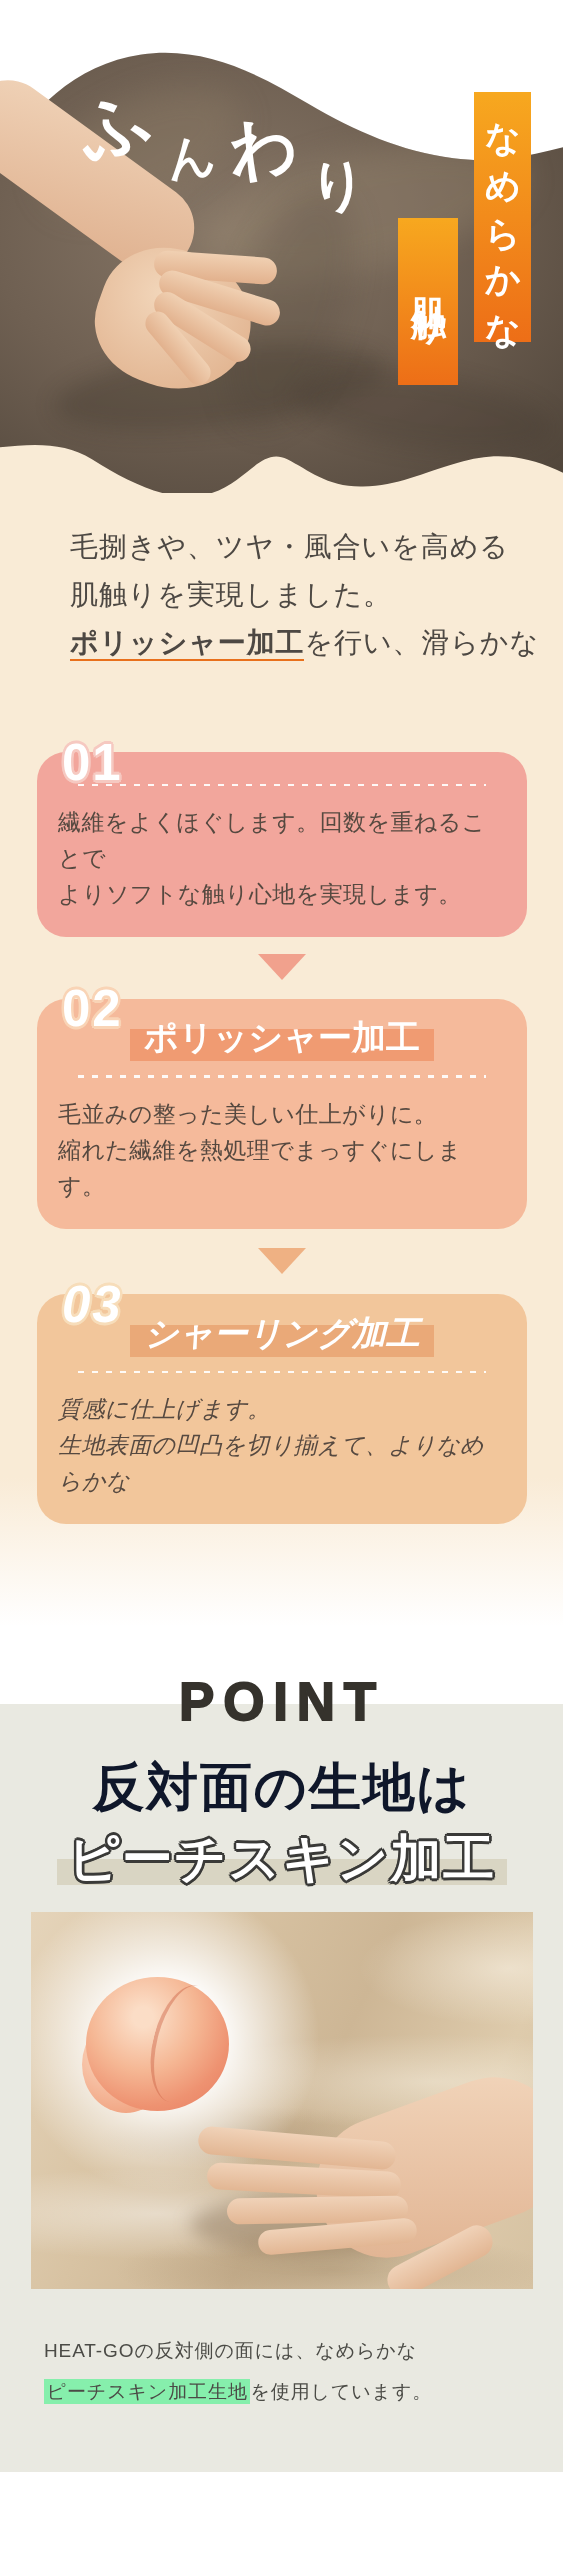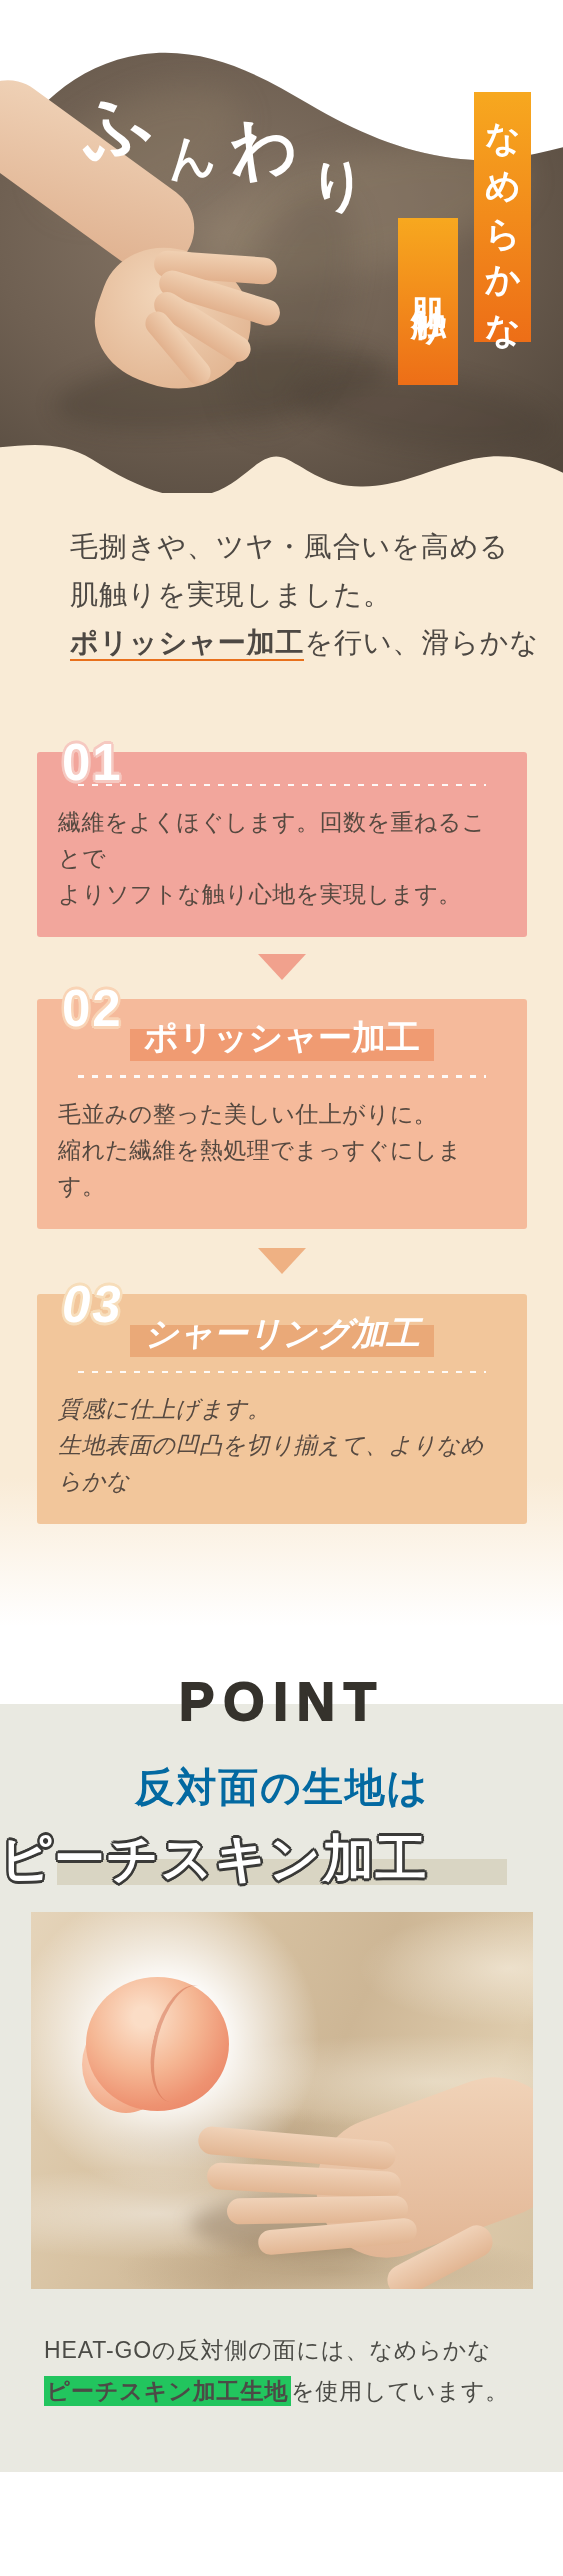--- a/index.html
+++ b/index.html
@@ -36,21 +36,21 @@
   .banner-a { left:474px; top:92px; width:57px; height:250px; }
   .banner-b { left:398px; top:218px; width:60px; height:167px; }
 
   
   .cream { height:1145px; padding-top:30px;
            background:linear-gradient(#F9EBD6 0%, #F9EBD6 86%, #ffffff 99%); }
   .intro { margin-left:70px; font-size:28px; line-height:48px; letter-spacing:0.9px; color:#4D4843; }
   .intro .line { display:block; }
   .em-underline { font-weight:700; border-bottom:2.6px solid #E8701C; padding-bottom:0.9px; }
 
-  .card { position:relative; margin:0 37px; border-radius:3px; padding-top:17.6px; }
+  .card { position:relative; margin:0 37px; border-radius:29px; padding-top:17.6px; }
   .step1 { background:#F2A69C; --band:#EE8173; margin-top:85px; }
   .step2 { background:#F5BA9B; --band:#F09B72; }
   .step3 { background:#F2C69B;font-style:italic; --band:#EAA978; }
   .badge { position:absolute; top:-19.4px; left:25px; font-size:51px; font-weight:800; color:#fff;
            letter-spacing:1.8px; }
   .step1 .badge { text-shadow:2.6px 0 #F6C9C1,-2.6px 0 #F6C9C1,0 2.6px #F6C9C1,0 -2.6px #F6C9C1,
                   1.8px 1.8px #F6C9C1,-1.8px 1.8px #F6C9C1,1.8px -1.8px #F6C9C1,-1.8px -1.8px #F6C9C1; }
   .step2 .badge { text-shadow:2.6px 0 #F9D4B6,-2.6px 0 #F9D4B6,0 2.6px #F9D4B6,0 -2.6px #F9D4B6,
                   1.8px 1.8px #F9D4B6,-1.8px 1.8px #F9D4B6,1.8px -1.8px #F9D4B6,-1.8px -1.8px #F9D4B6; }
   .step3 .badge { text-shadow:2.6px 0 #F7DDBA,-2.6px 0 #F7DDBA,0 2.6px #F7DDBA,0 -2.6px #F7DDBA,
@@ -67,23 +67,23 @@
   .tri { width:0; height:0; border-left:24px solid transparent; border-right:24px solid transparent; }
   .tri1 { border-top:26.4px solid #F1A18D; margin:17.6px auto 18.5px; }
   .tri2 { border-top:26.4px solid #EFB183; margin:19.4px auto 20px; }
 
   
   .point { background:#fff; padding-top:66px; padding-bottom:64px; }
   .panel { position:relative; background:#E9E9E1; height:768px; }
   .point-label { position:absolute; top:-33px; left:0; width:100%; text-align:center;
                  font-size:53px; font-weight:800; letter-spacing:8.8px; color:#35322C;
                  -webkit-text-stroke:1.8px #35322C; }
-  .sub { padding-top:58px; text-align:center; font-size:40px; line-height:51px; font-weight:700;
-         color:#0369a1; letter-spacing:1.8px; }
-  .headline { position:relative; margin-top:7px; height:78px; text-align:left; }
+  .sub { padding-top:58px; text-align:center; font-size:52px; line-height:51px; font-weight:700;
+         color:#0f172a; letter-spacing:1.8px; }
+  .headline { position:relative; margin-top:7px; height:78px; text-align:center; }
   .hl-bar { position:absolute; left:57px; right:57px; top:39px; height:26.4px; background:#D9D5C3; }
   .hl-text { position:relative; font-size:51px; font-weight:800; color:#fff; line-height:78px;
              letter-spacing:1.8px;
              text-shadow:2.6px 0 #3A3A38,-2.6px 0 #3A3A38,0 2.6px #3A3A38,0 -2.6px #3A3A38,
              1.8px 1.8px #3A3A38,-1.8px 1.8px #3A3A38,1.8px -1.8px #3A3A38,-1.8px -1.8px #3A3A38; }
 
   .photo { position:relative; width:502px; height:377px; margin:14px auto 0; overflow:hidden;
            background:linear-gradient(115deg,#E5D4BA 0%,#D8C3A3 30%,#CDB695 55%,#DECBAC 80%,#D6C2A2 100%); }
   .photo::before { content:""; position:absolute; inset:0;
     background:
@@ -104,24 +104,24 @@
               background:rgba(108,82,55,.35); filter:blur(8.8px); }
   .p-arm { position:absolute; right:-35px; top:185px; width:255px; height:141px; border-radius:70px;
            transform:rotate(-20deg); background:linear-gradient(200deg,#F2D6BC,#E0B290); }
   .p-finger { position:absolute; border-radius:15px; background:linear-gradient(#F0D2B8,#E2B693); }
   .p-f1 { left:167px; top:222px; width:198px; height:28px; transform:rotate(5deg); }
   .p-f2 { left:176px; top:255px; width:194px; height:27px; transform:rotate(3deg); }
   .p-f3 { left:196px; top:285px; width:181px; height:26.4px; transform:rotate(-1deg); }
   .p-f4 { left:227px; top:312px; width:159px; height:25px; transform:rotate(-5deg); }
   .p-thumb { left:352px; top:333px; width:114px; height:32px; transform:rotate(-28deg); }
 
-  .caption { margin:41px 35px 0 44px; font-size:23px; line-height:41px; color:#4B4B46;
+  .caption { margin:41px 35px 0 44px; font-size:19px; line-height:41px; color:#4B4B46;
              letter-spacing:0.9px; }
   .caption .line { display:block; }
-  .cap-em { font-weight:700; background:#22c55e; padding:1.8px 2.6px; }
+  .cap-em { font-weight:400; background:#86efac; padding:1.8px 2.6px; }
 </style>
 </head>
 <body>
 
 <div class="page">
 
   <section class="hero">
     <svg class="blob-svg" width="564" height="498" viewBox="0 0 640 566">
       <defs>
         <radialGradient id="brownGrad" cx="42%" cy="40%" r="78%">

